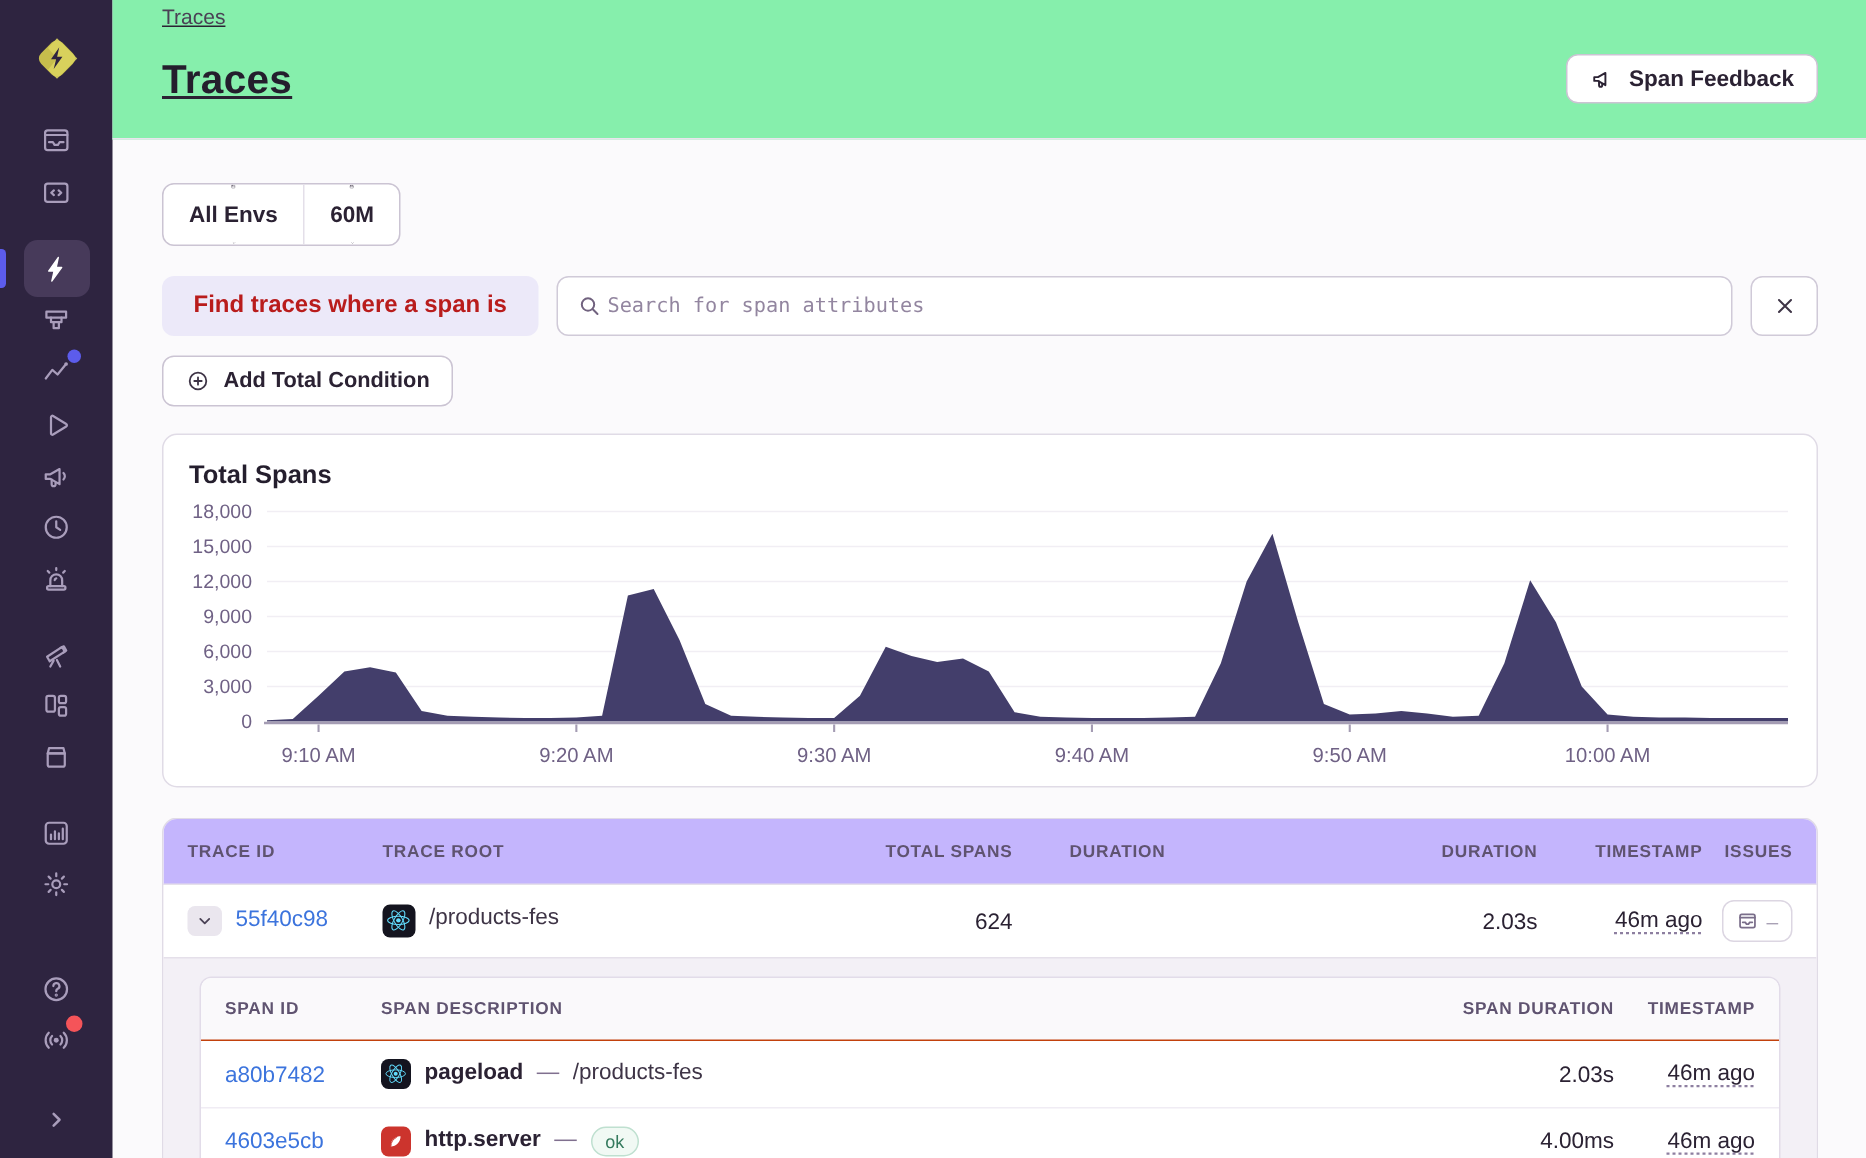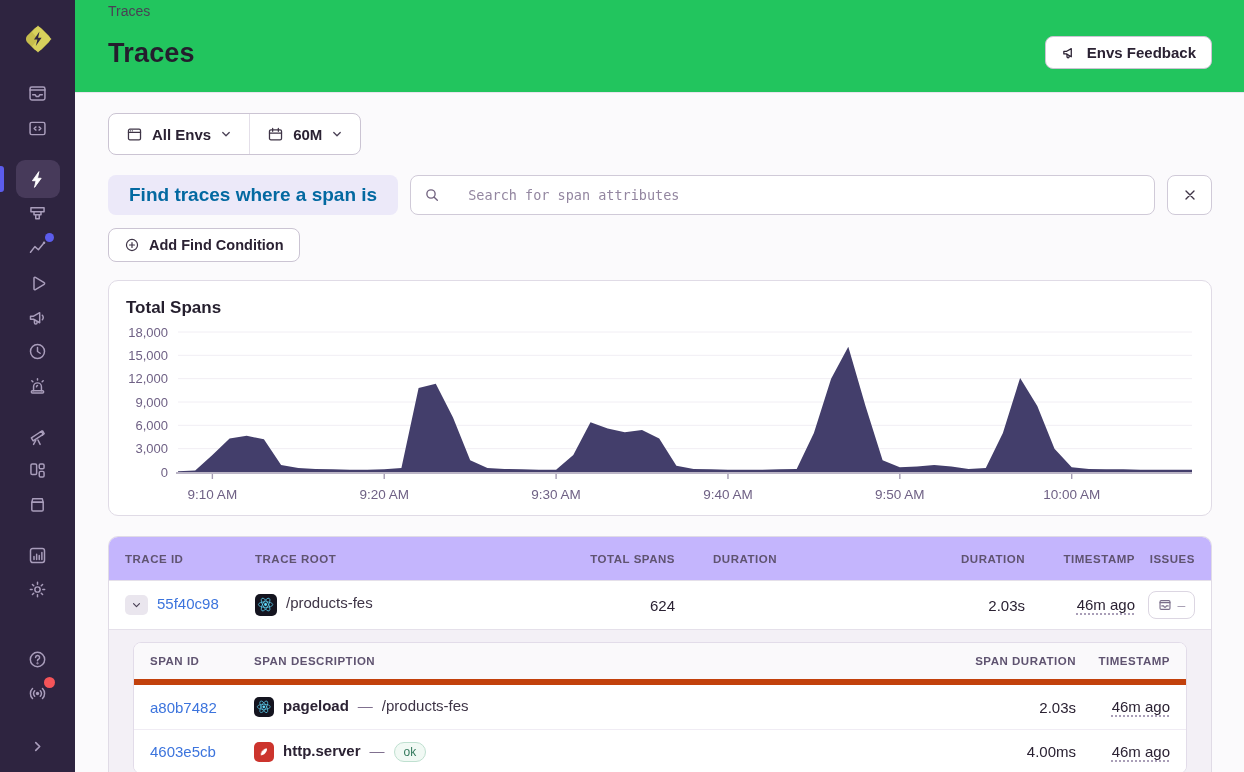--- a/index.html
+++ b/index.html
@@ -31,41 +31,41 @@
   .dot-badge { position:absolute; border-radius:50%; }
   .dot-blue { width:9px; height:9px; top:3px; right:6px; }
   .dot-red  { width:11px; height:11px; top:1px; right:5px; }
   .sb-bottom { position:absolute; bottom:0; left:0; width:75px;
     display:flex; flex-direction:column; align-items:center; }
   .mt18{margin-top:18px}.mt15{margin-top:15px}.mt17{margin-top:17px}
   .mt19{margin-top:19px}.mb9{margin-bottom:9px}
 
   
   .main { flex:1; display:flex; flex-direction:column; background:#fbfafc; min-width:0; }
-  .page-header { background:#22c55e; border-bottom:1px solid #e9e4ee; padding:3px 32px 23px 33px; position:relative; }
+  .page-header { background:#86efac; border-bottom:1px solid #e9e4ee; padding:3px 32px 23px 33px; position:relative;text-decoration:underline; }
   .breadcrumb { font-size:14px; color:#4a4155; cursor:pointer; }
   .page-title { font-size:27px; font-weight:700; color:#241e2d; margin-top:19px; letter-spacing:.2px; }
   .feedback-btn {
     position:absolute; right:32px; top:36px; display:flex; align-items:center; gap:9px;
     background:#fff; border:1px solid #cbc4d3; border-radius:8px; padding:7px 15px;
     font-weight:700; font-size:15px; color:#2b2233; cursor:pointer;
   }
   .feedback-btn svg { width:17px; height:17px; }
 
   .content { padding:20px 32px 0 33px; }
 
   .filter-group { display:inline-flex; background:#fff; border:1px solid #cbc4d3; border-radius:8px; height:42px; align-items:stretch; }
-  .filter-btn { display:flex; align-items:center; gap:9px; padding:0 17px; font-weight:700; font-size:15px; color:#2b2233; cursor:pointer; background:transparent; border:none; }
+  .filter-btn { display:flex; align-items:center; gap:9px; padding:0 17px; font-weight:700; font-size:15px; color:#2b2233; cursor:pointer; background:transparent; border:none;flex-direction:column; }
   .filter-btn + .filter-btn { border-left:1px solid #e4dfe9; }
   .filter-btn svg.f-ic { width:17px; height:17px; color:#3e3446; }
   .chev { width:12px; height:12px; color:#4a4155; }
 
   .query-row { display:flex; gap:12px; margin-top:20px; height:40px; }
-  .where-pill { background:#ece9f9; color:#0369a1; font-weight:700; font-size:19px; border-radius:8px; display:flex; align-items:center; padding:0 21px; white-space:nowrap; }
-  .search-box { flex:1; background:#fff; border:1px solid #d0cad8; border-radius:8px; display:flex; align-items:center; gap:26px; padding:0 13px; }
+  .where-pill { background:#ece9f9; color:#b91c1c; font-weight:700; font-size:16px; border-radius:8px; display:flex; align-items:center; padding:0 21px; white-space:nowrap; }
+  .search-box { flex:1; background:#fff; border:1px solid #d0cad8; border-radius:8px; display:flex; align-items:center; gap:2px; padding:0 13px; }
   .search-box svg { width:16px; height:16px; color:#71627f; flex-shrink:0; }
   .search-box input {
     flex:1; border:none; outline:none; background:transparent;
     font-family:"DejaVu Sans Mono", monospace; font-size:13.5px; color:#3e3446;
   }
   .search-box input::placeholder { color:#9386a0; }
   .clear-btn { width:45px; background:#fff; border:1px solid #d0cad8; border-radius:8px; display:flex; align-items:center; justify-content:center; cursor:pointer; color:#3e3446; }
   .clear-btn svg { width:16px; height:16px; }
 
   .add-cond-btn { margin-top:13px; display:inline-flex; align-items:center; gap:9px; background:#fff; border:1px solid #cbc4d3; border-radius:8px; padding:8px 15px; font-weight:700; font-size:14.5px; color:#2b2233; cursor:pointer; }
@@ -99,21 +99,21 @@
   .bar-seg { position:absolute; top:0; height:100%; }
   .ts-link { font-size:15px; color:#2b2233; text-decoration:underline dotted #8d7fa0; text-underline-offset:4px; cursor:pointer; }
   .issues-btn { width:47px; height:28px; background:#fff; border:1px solid #dcd6e2; border-radius:8px; display:inline-flex; align-items:center; justify-content:center; gap:6px; color:#7a6e8a; cursor:pointer; }
   .issues-btn svg { width:14px; height:14px; }
   .dash { color:#a9a1b5; font-size:14px; line-height:1; }
 
   
   .expand-wrap { background:#f3f0f6; border-top:1px solid #e5e0ea; padding:12px 24px 24px; }
   .spans-table { background:#fff; border:1px solid #e2dce9; border-radius:8px; overflow:hidden; }
   .s-grid { display:grid; grid-template-columns:104px 446px 236px 140px 94px; padding:0 16px; align-items:center; }
-  .s-head { height:42px; background:#faf9fb; border-bottom:6px solid #c2410c; }
+  .s-head { height:42px; background:#faf9fb; border-bottom:1px solid #c2410c; }
   .s-row { height:44px; background:#fff; }
   .s-row + .s-row { border-top:1px solid #f0ecf4; }
   .op-txt { font-size:15px; font-weight:700; color:#2b2233; white-space:nowrap; }
   .sep-txt { color:#80708f; font-size:15px; }
   .desc-txt { font-size:15px; color:#3e3446; white-space:nowrap; overflow:hidden; text-overflow:ellipsis; }
   .ok-badge { font-size:12px; color:#357a5e; background:#f1f9f4; border:1px solid #bfe0d0; border-radius:20px; padding:2px 9px; flex-shrink:0; }
   .pl12 { padding-left:12px; }
 </style>
 </head>
 <body>
@@ -251,21 +251,21 @@
 <div class="main">
 
   <header class="page-header">
     <div class="breadcrumb">Traces</div>
     <div class="page-title">Traces</div>
     <button class="feedback-btn">
       <svg viewBox="0 0 24 24" fill="none" stroke="#2b2233" stroke-width="1.8" stroke-linecap="round" stroke-linejoin="round">
         <path d="M4 10.5v3.5h3.5l7 4V6.5l-7 4H4z"></path>
           <path d="M8.5 14.5V18c0 .8.7 1.5 1.5 1.5s1.5-.7 1.5-1.5v-1"></path>
       </svg>
-      <span>Envs Feedback</span>
+      <span>Span Feedback</span>
     </button>
   </header>
 
   <div class="content">
 
     
     <div class="filter-group">
       <button class="filter-btn">
         <svg class="f-ic" viewBox="0 0 24 24" fill="none" stroke="currentColor" stroke-width="1.8" stroke-linecap="round">
           <rect x="3.5" y="4.5" width="17" height="15" rx="2"></rect>
@@ -304,21 +304,21 @@
             <path d="M6 6l12 12M18 6 6 18"></path>
           </svg>
       </button>
     </div>
 
     <button class="add-cond-btn">
       <svg viewBox="0 0 24 24" fill="none" stroke="currentColor" stroke-width="1.8" stroke-linecap="round">
         <circle cx="12" cy="12" r="8.3"></circle>
           <path d="M12 8.3v7.4M8.3 12h7.4"></path>
       </svg>
-      <span>Add Find Condition</span>
+      <span>Add Total Condition</span>
     </button>
 
     
     <section class="chart-panel">
       <div class="chart-title">Total Spans</div>
       <svg width="1067" height="186" viewBox="0 0 1067 186">
           <text x="42" y="153.5" text-anchor="end" font-size="13" font-family="Liberation Sans, sans-serif" fill="#6f6185">0</text>
           <line x1="52" y1="125.66666666666667" x2="1066" y2="125.66666666666667" stroke="#f1eef4" stroke-width="1"></line>
           <text x="42" y="130.16666666666669" text-anchor="end" font-size="13" font-family="Liberation Sans, sans-serif" fill="#6f6185">3,000</text>
           <line x1="52" y1="102.33333333333334" x2="1066" y2="102.33333333333334" stroke="#f1eef4" stroke-width="1"></line>

